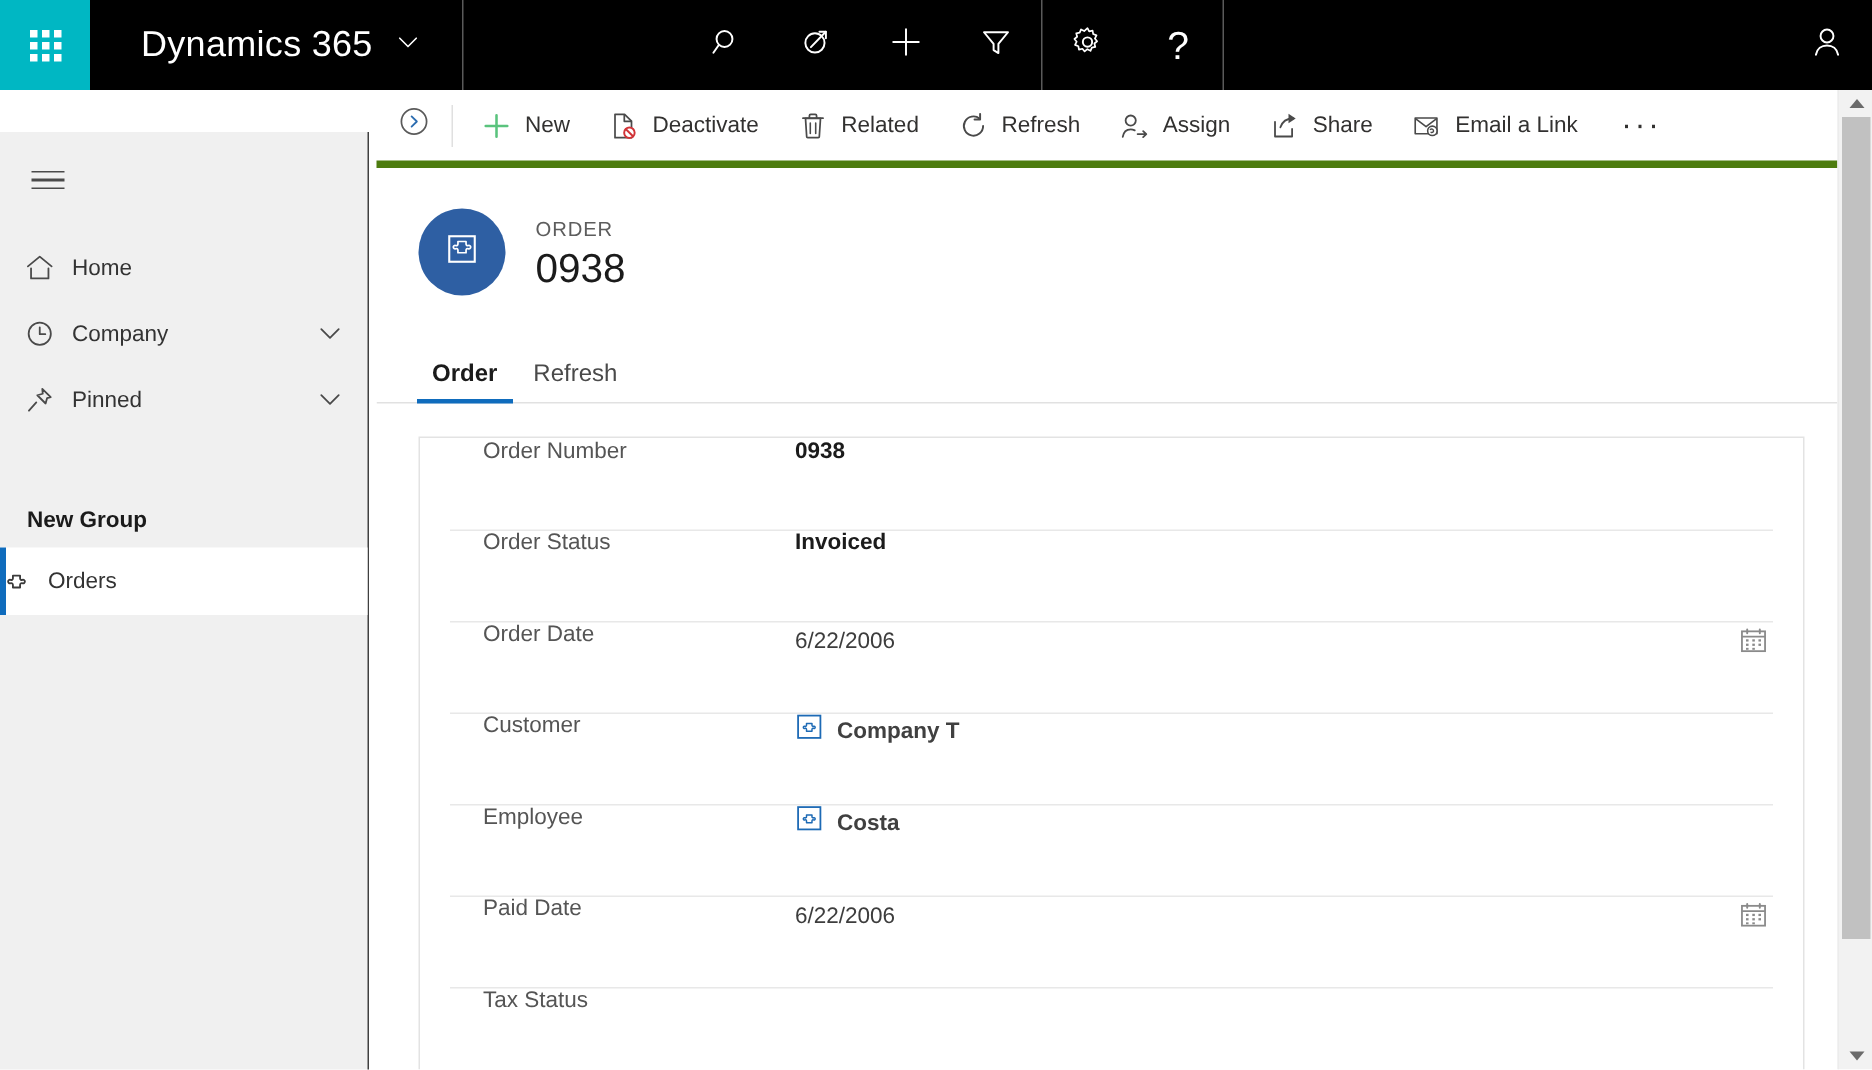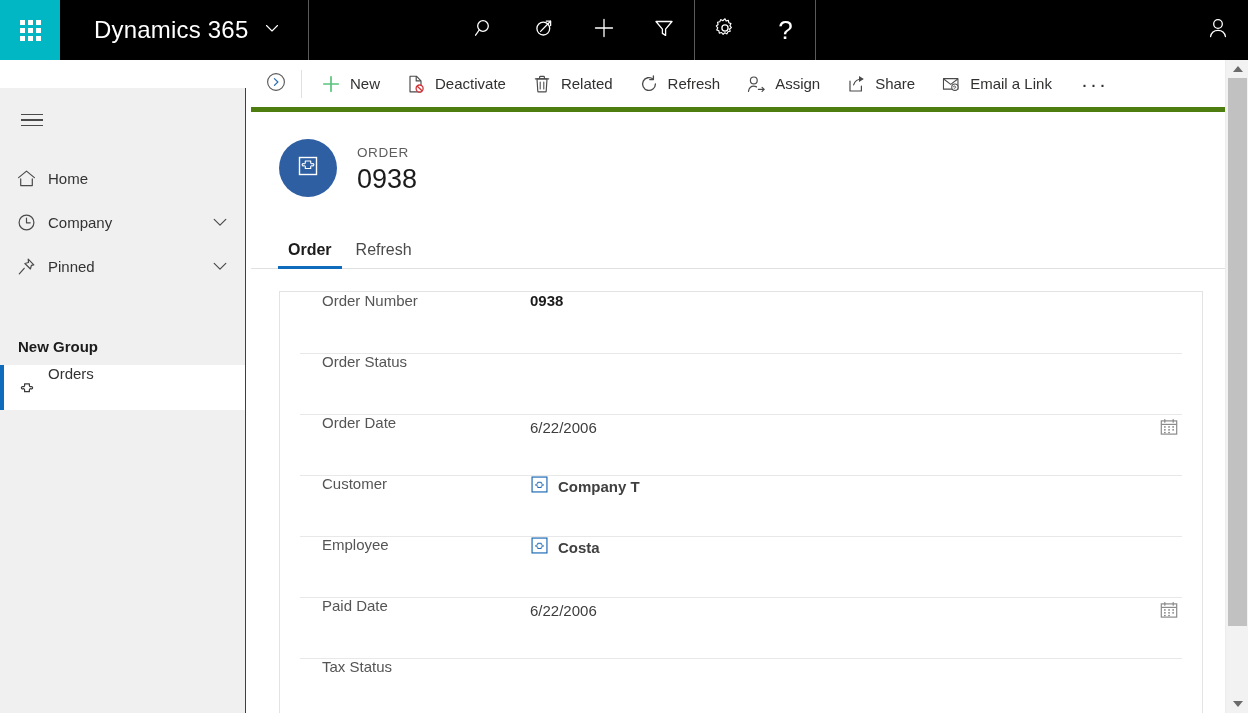--- a/index.html
+++ b/index.html
@@ -66,22 +66,22 @@
     width: 32px; flex: 0 0 32px; display: flex;
     align-items: center; justify-content: flex-start; color: #5a5a5a;
   }
   .side-item .si-label { font-size: 15px; color: #333; flex: 1 1 auto; }
   .side-item .si-chev { color: #5a5a5a; display: flex; align-items: center; }
   .group-title {
     margin-top: 40px; padding: 10px 16px 10px 18px;
     font-size: 15px; font-weight: 600; color: #1b1b1b;
   }
   .side-entity {
-    height: 45px; display: flex; 
-    padding-left: 16px; cursor: pointer; position: relative;
+    height: 45px; display: flex; align-items: center;
+    cursor: pointer; position: relative;
     background: #ffffff;
   }
   .side-entity .accent {
     position: absolute; left: 0; top: 0; width: 4px; height: 100%;
     background: #0f6cbd;
   }
   .side-entity .se-ico {
     width: 32px; flex: 0 0 32px; display: flex; align-items: center;
     color: #333;
   }
@@ -476,20 +476,23 @@
 
       <div class="row">
         <div class="f-label">Order Number</div>
         <div class="f-value">
           <span class="v-strong">0938</span>
         </div>
       </div>
 
       <div class="row">
         <div class="f-label">Order Status</div>
+        <div class="f-value">
+          <span class="v-strong">Invoiced</span>
+        </div>
       </div>
 
       <div class="row">
         <div class="f-label">Order Date</div>
         <div class="f-value">
           <span class="v-plain">6/22/2006</span>
           <span class="cal-btn">
             <svg width="20" height="20" viewBox="0 0 20 20" fill="none">
               <rect x="2.3" y="3.9" width="15.4" height="13.2" stroke="#8a8a8a" stroke-width="1.2"></rect>
               <path d="M2.4 7.4h15.2" stroke="#8a8a8a" stroke-width="1.2"></path>

